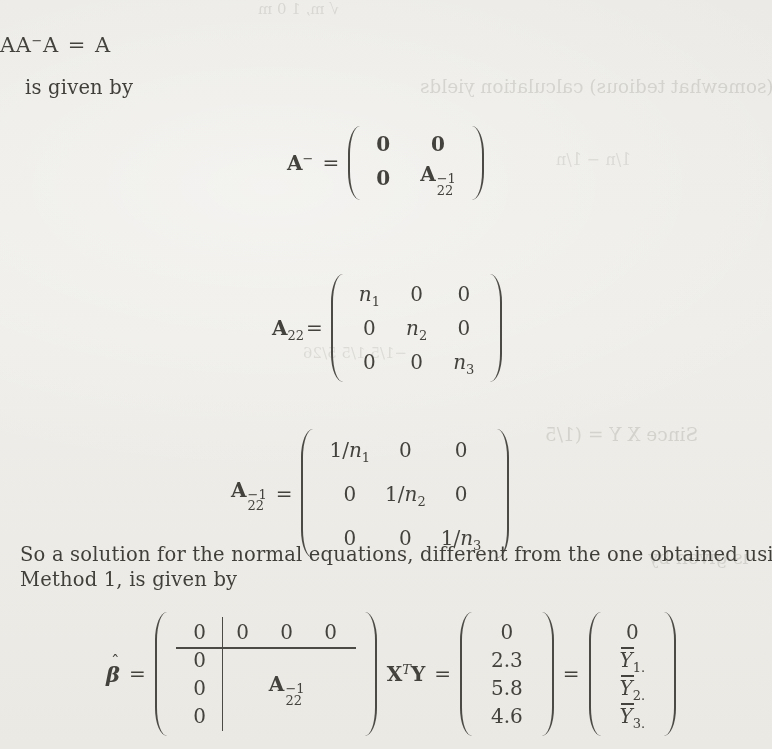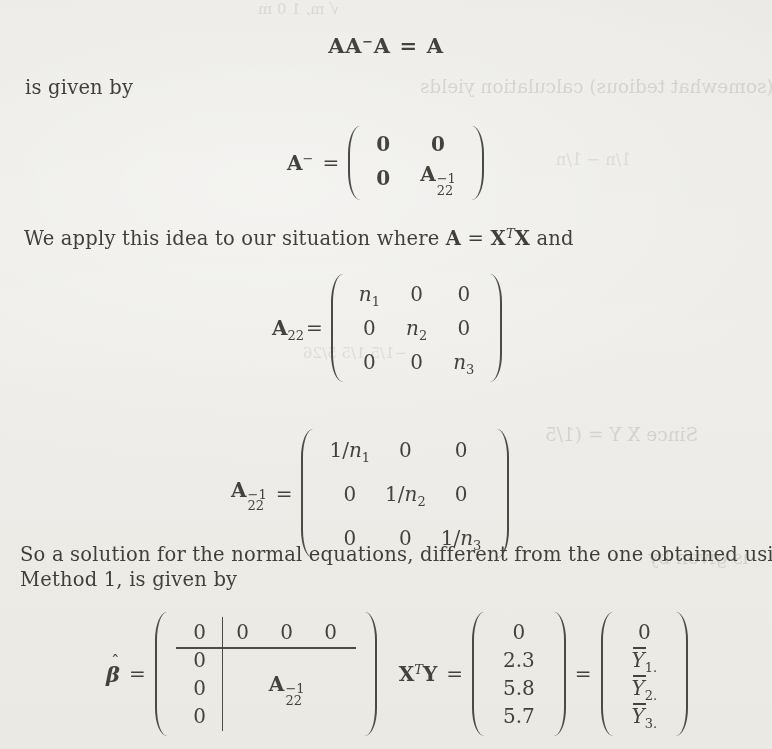--- a/index.html
+++ b/index.html
@@ -15,21 +15,21 @@
   .para{position:absolute;font-size:19.5px;line-height:24.5px;color:#413f39;letter-spacing:.2px;white-space:nowrap;}
   .b{font-weight:bold;}
   .it{font-style:italic;}
   sup.m{font-size:13px;vertical-align:7px;line-height:0;}
   sub.m{font-size:13px;vertical-align:-5px;line-height:0;}
   .eqsign{margin:0 9px;}
   .eqsign.tight{margin:0 8px 0 2px;}
 
   
   .eq{position:absolute;display:flex;align-items:center;font-size:20px;color:#44423c;}
-  .eq1{top:33px;left:0;right:0;display:block;text-align:center;font-size:21px;font-weight:bold;letter-spacing:.6px;}
+  .eq1{top:33px;left:0;right:0;display:block;font-size:21px;font-weight:normal;letter-spacing:.6px;}
   .eq2{top:126px;left:287px;}
   .eq3{top:274px;left:272px;}
   .eq4{top:429px;left:231px;}
   .eq5{top:612px;left:106px;}
 
   
   .mx{display:inline-flex;align-items:stretch;}
   .paren{width:12px;flex:0 0 auto;}
   .pl{border-left:2.2px solid #4c4a44;border-top-left-radius:12px 28px;border-bottom-left-radius:12px 28px;margin-right:2px;}
   .pr{border-right:2.2px solid #4c4a44;border-top-right-radius:12px 28px;border-bottom-right-radius:12px 28px;margin-left:2px;}
@@ -92,23 +92,20 @@
         <span class="b">0</span>
         <span><span class="b">A</span><span class="stk">
               <span>−1</span>
               <span>22</span>
             </span></span>
       </span>
       <span class="paren pr"></span>
     </span>
   </div>
 
-  <div class="para" style="top:227px;left:24px;">
-    <span>We apply this idea to our situation where </span><span class="b">A</span><span> = </span><span class="b">X</span><sup class="m it">T</sup><span class="b">X</span><span> and</span>
-  </div>
 
   <div class="eq eq3">
     <span><span class="b">A</span><sub class="m">22</sub></span>
     <span class="eqsign tight">=</span>
     <span class="mx">
       <span class="paren pl"></span>
       <span class="cells c3">
         <span><span class="it">n</span><sub class="m">1</sub></span>
         <span>0</span>
         <span>0</span>
@@ -169,30 +166,30 @@
         <span>0</span>
         <span>0</span>
         <span class="blk"><span class="b">A</span><span class="stk">
               <span>−1</span>
               <span>22</span>
             </span></span>
       </span>
       <span class="paren pr"></span>
     </span>
 
-    <span style="margin-left:22px;"><span class="b">X</span><sup class="m it">T</sup><span class="b">Y</span></span>
+    <span style="margin-left:10px;"><span class="b">X</span><sup class="m it">T</sup><span class="b">Y</span></span>
     <span class="eqsign">=</span>
 
     <span class="mx">
       <span class="paren pl"></span>
       <span class="cells vcells">
         <span>0</span>
         <span>2.3</span>
         <span>5.8</span>
-        <span>5.7</span>
+        <span>4.6</span>
       </span>
       <span class="paren pr"></span>
     </span>
 
     <span class="eqsign">=</span>
 
     <span class="mx">
       <span class="paren pl"></span>
       <span class="cells vcells">
         <span>0</span>

